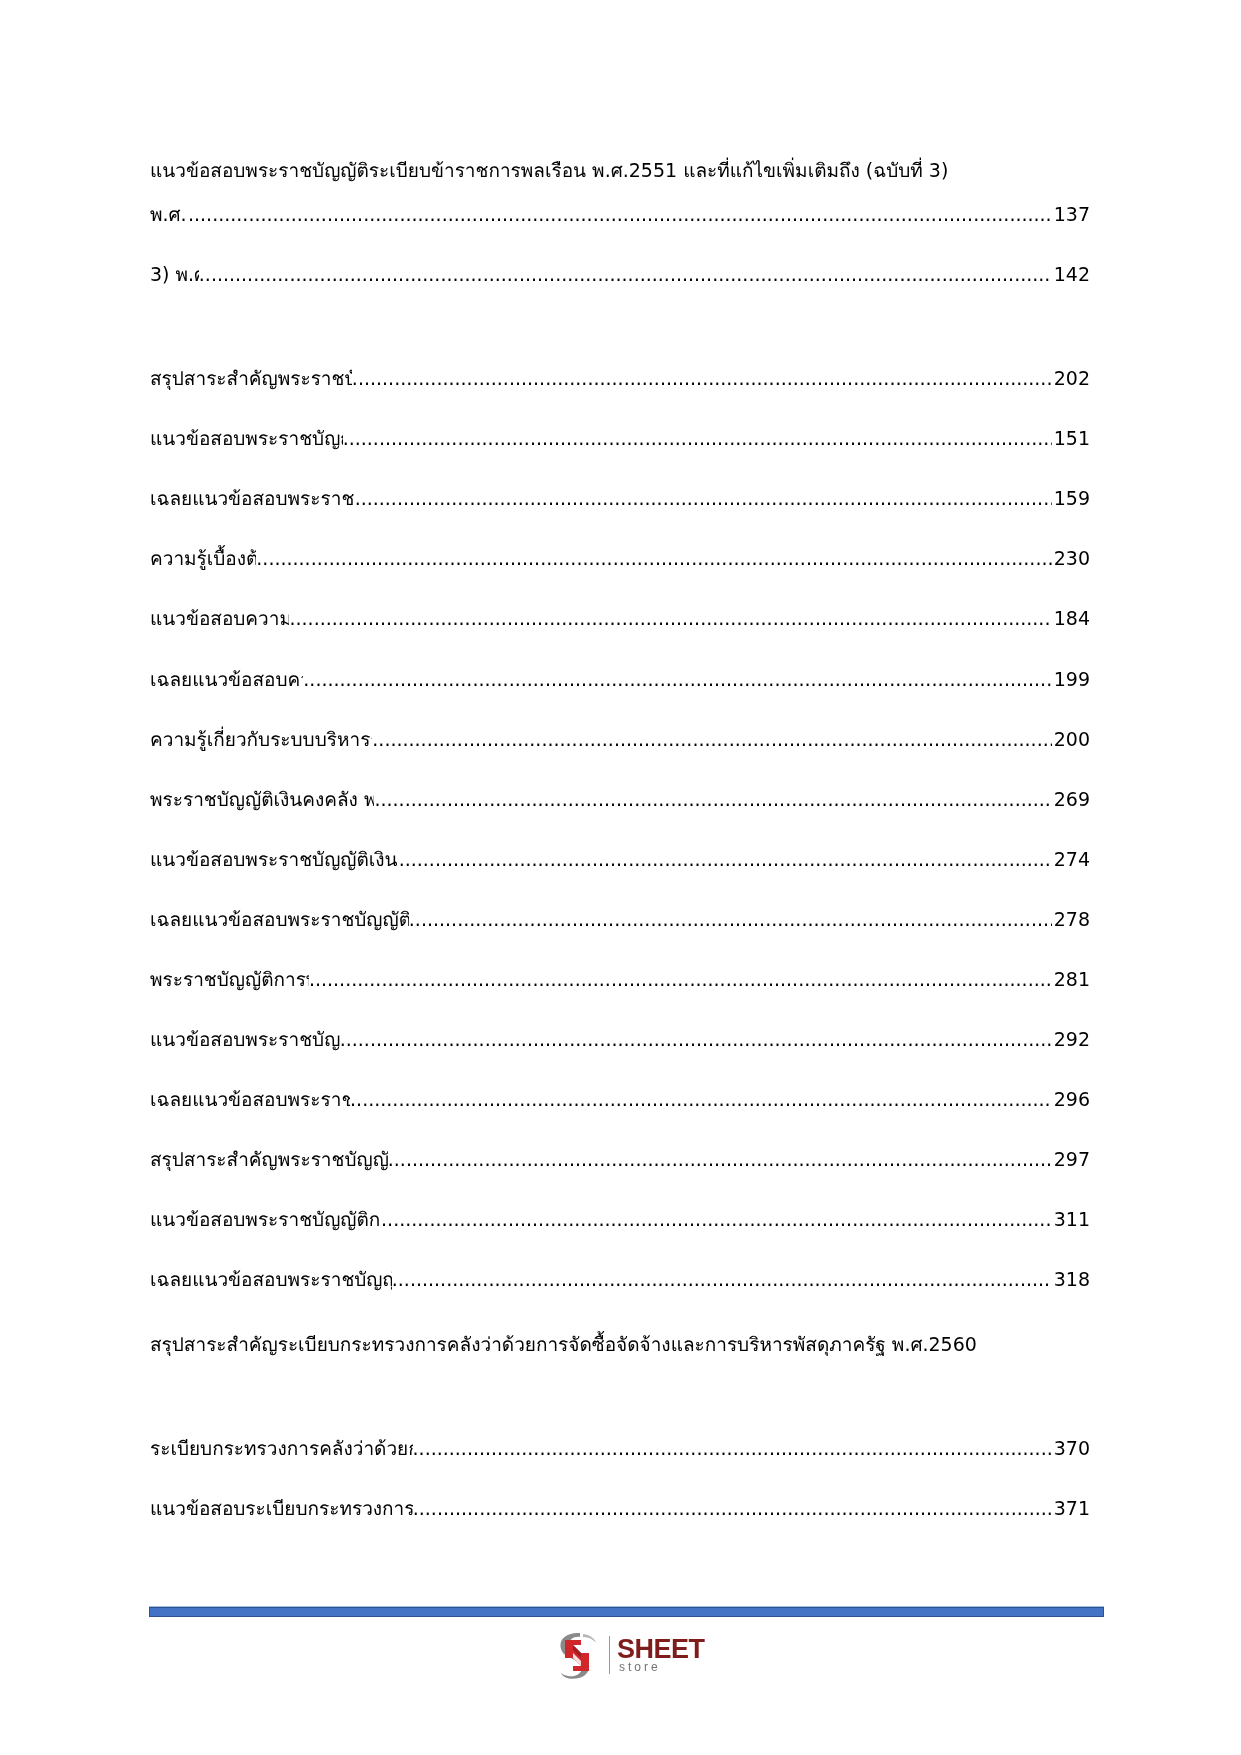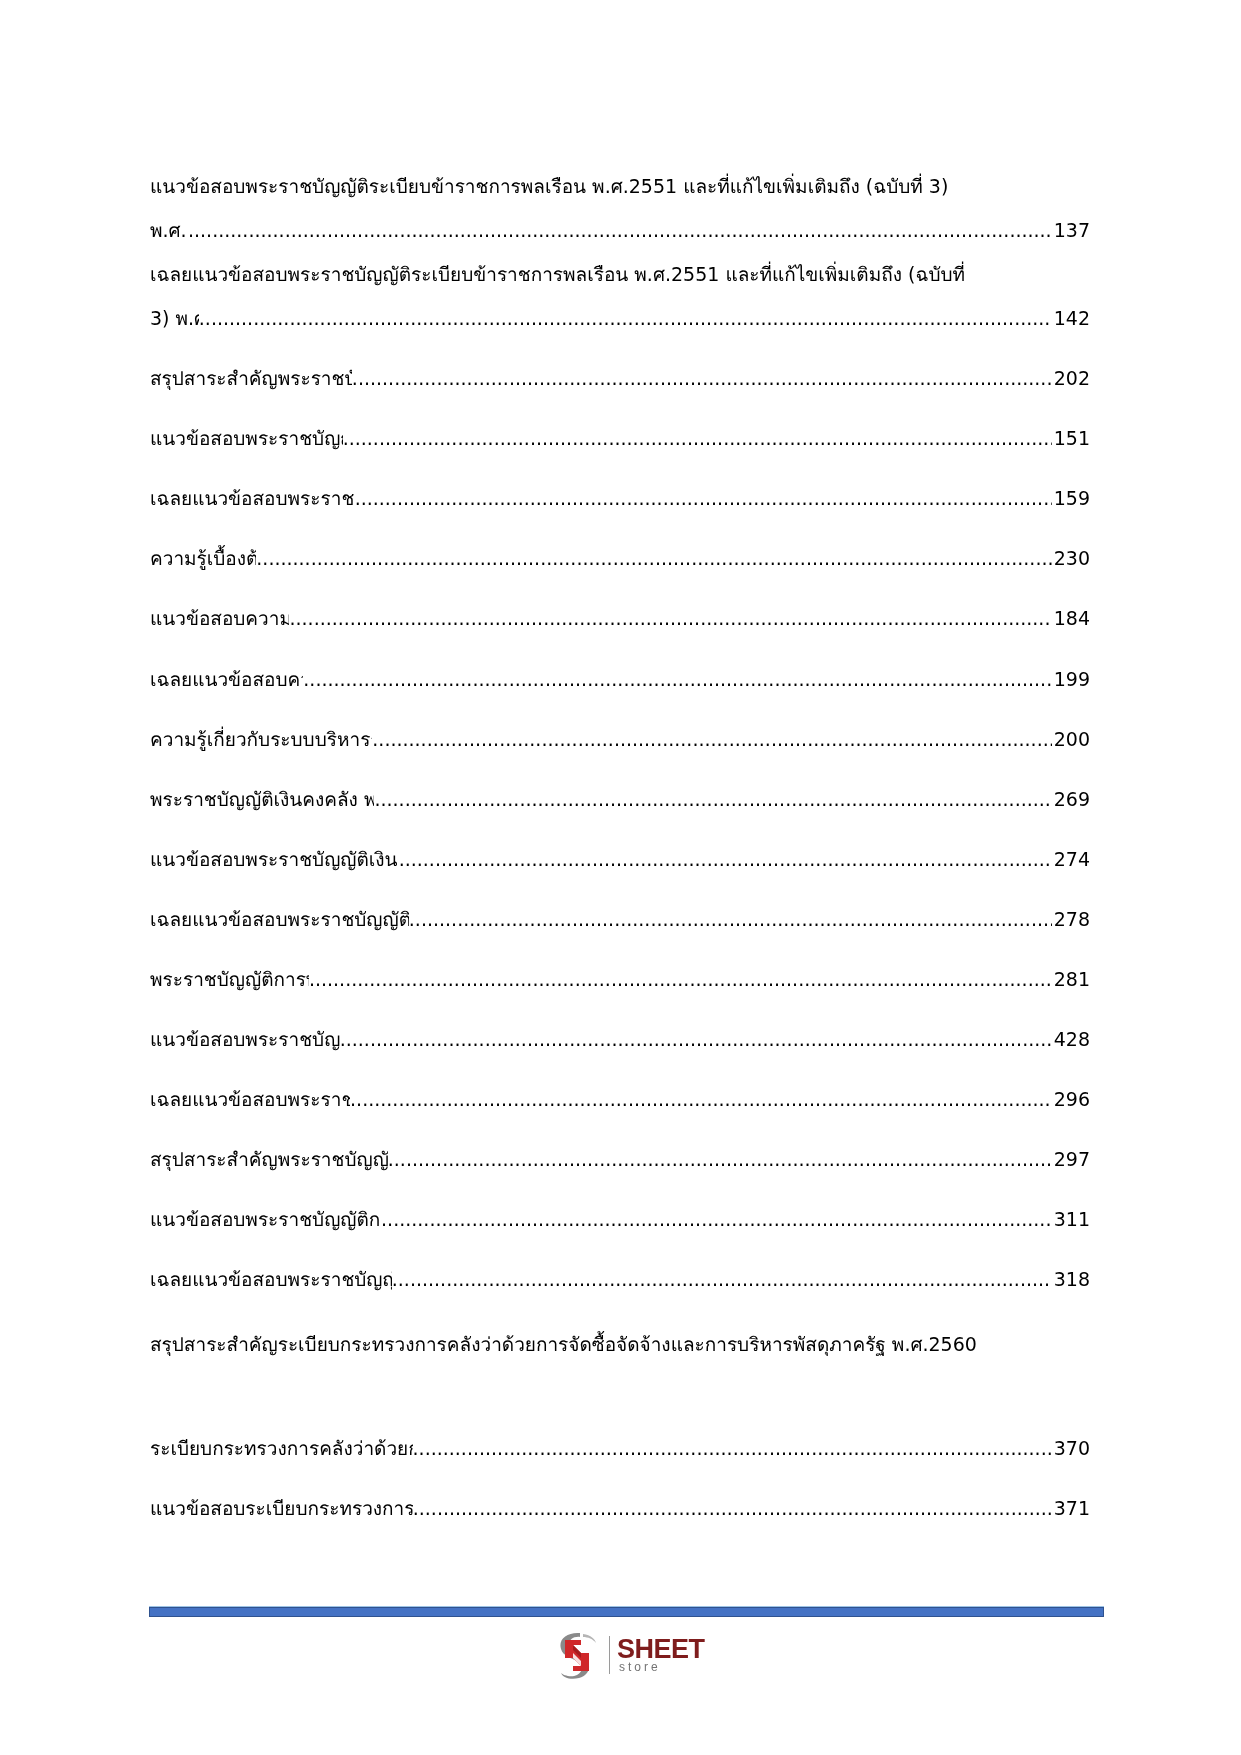--- a/index.html
+++ b/index.html
@@ -106,31 +106,30 @@
       color: #737373;
       letter-spacing: 3px;
       padding-left: 2px;
     }
   </style>
 </head>
 <body>
 
 <div class="toc">
 
-  <div class="toc-entry" style="top:164px">
+  <div class="toc-entry" style="top:148px">
     <div class="toc-first-line">แนวข้อสอบพระราชบัญญัติระเบียบข้าราชการพลเรือน พ.ศ.2551 และที่แก้ไขเพิ่มเติมถึง (ฉบับที่ 3)</div>
     <div class="toc-line">
       <span class="toc-title">พ.ศ.2562</span>
       <span class="toc-leader"></span>
       <span class="toc-page">137</span>
     </div>
   </div>
 
   <div class="toc-entry" style="top:252px">
-    <div class="toc-first-line">เฉลยแนวข้อสอบพระราชบัญญัติระเบียบข้าราชการพลเรือน พ.ศ.2551 และที่แก้ไขเพิ่มเติมถึง (ฉบับที่</div>
     <div class="toc-line">
       <span class="toc-title">3) พ.ศ.2562</span>
       <span class="toc-leader"></span>
       <span class="toc-page">142</span>
     </div>
   </div>
 
   <div class="toc-entry" style="top:356px">
     <div class="toc-line">
       <span class="toc-title">สรุปสาระสำคัญพระราชบัญญัติข้อมูลข่าวสารของราชการ พ.ศ.2540</span>
@@ -216,21 +215,21 @@
       <span class="toc-title">พระราชบัญญัติการบริหารทุนหมุนเวียน พ.ศ. 2558</span>
       <span class="toc-leader"></span>
       <span class="toc-page">281</span>
     </div>
   </div>
 
   <div class="toc-entry" style="top:1017px">
     <div class="toc-line">
       <span class="toc-title">แนวข้อสอบพระราชบัญญัติ การบริหารทุนหมุนเวียน พ.ศ. 2558</span>
       <span class="toc-leader"></span>
-      <span class="toc-page">428</span>
+      <span class="toc-page">292</span>
     </div>
   </div>
 
   <div class="toc-entry" style="top:1077px">
     <div class="toc-line">
       <span class="toc-title">เฉลยแนวข้อสอบพระราชบัญญัติการบริหารทุนหมุนเวียน พ.ศ. 2558</span>
       <span class="toc-leader"></span>
       <span class="toc-page">296</span>
     </div>
   </div>

